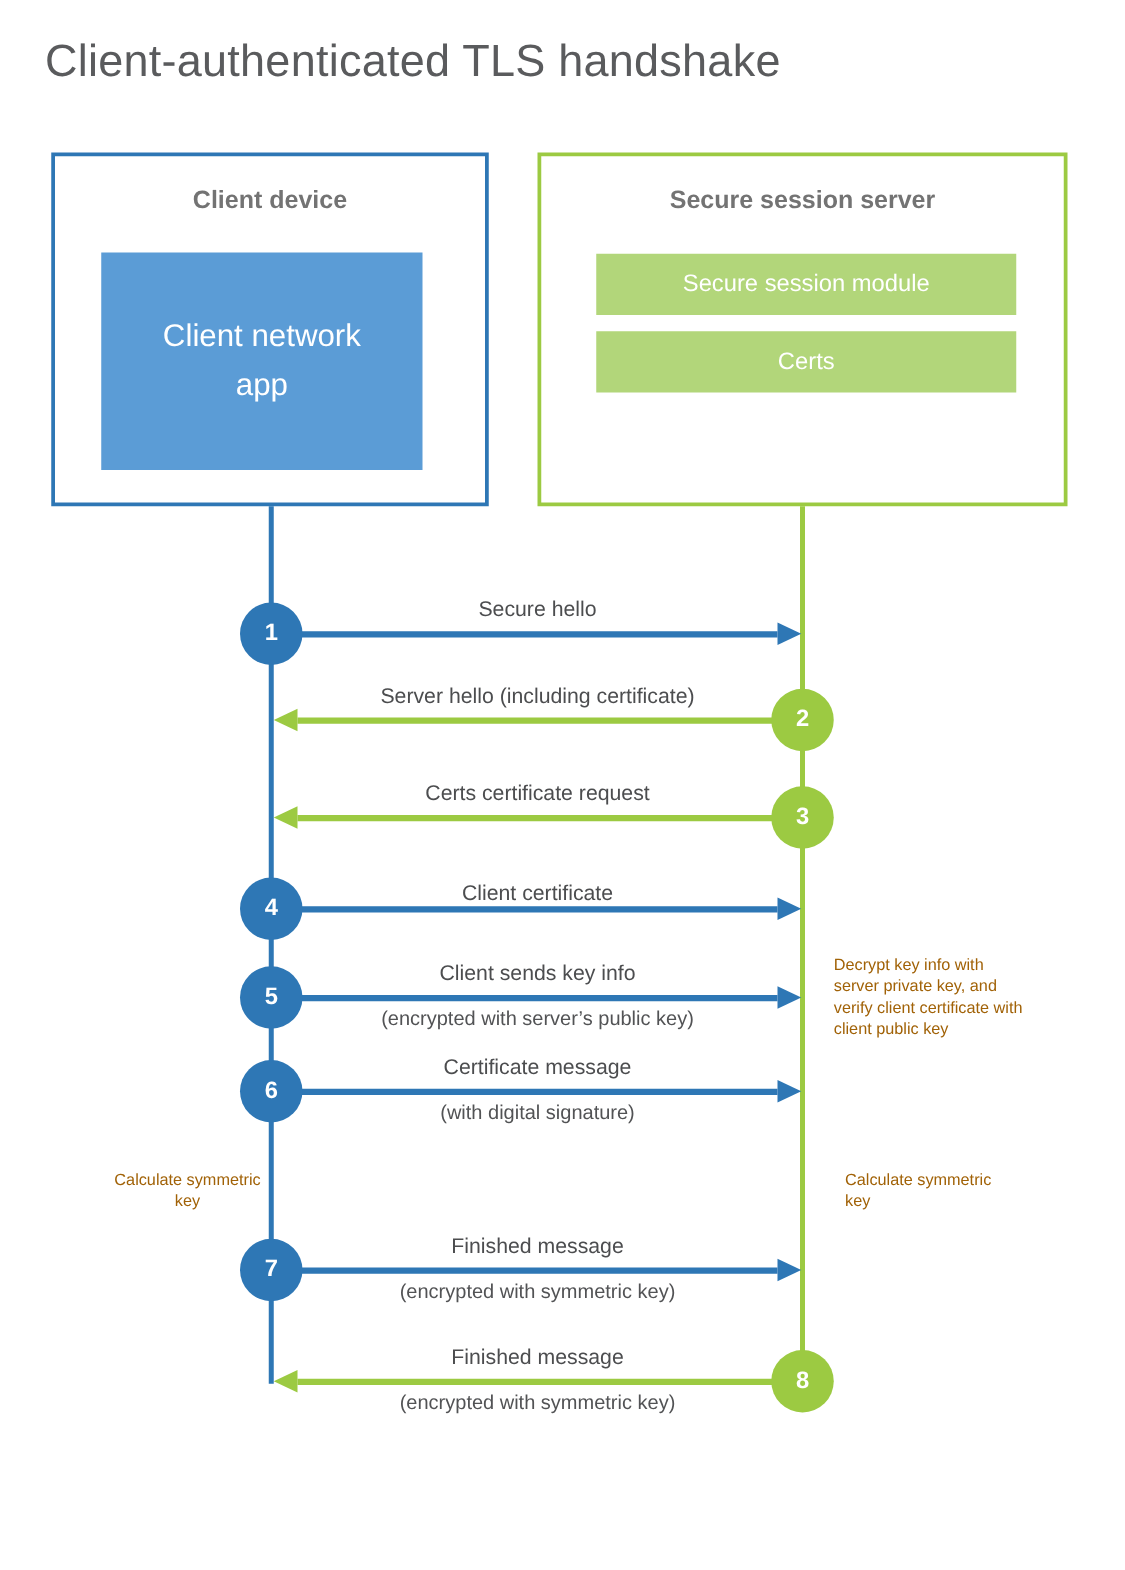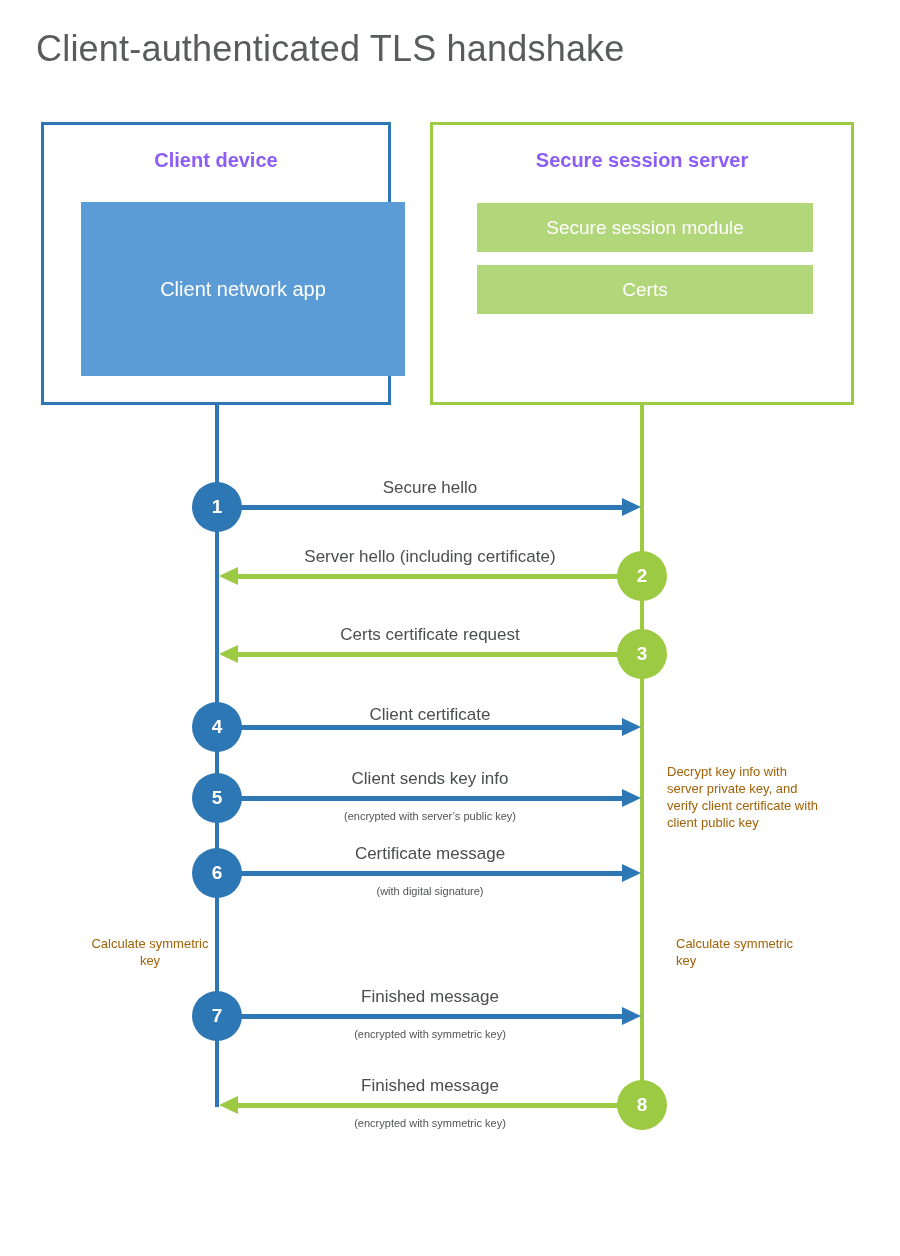--- a/index.html
+++ b/index.html
@@ -35,31 +35,31 @@
     border: 3px solid;
   }
   .client-box { left: 41px; width: 350px; border-color: var(--blue); }
   .server-box { left: 430px; width: 424px; border-color: var(--green); }
   .entity-title {
     position: absolute;
     top: 24px; left: 0; right: 0;
     text-align: center;
     font-size: 20px;
     font-weight: 700;
-    color: #8b5cf6;
+    color: #737373;
   }
   .app-box {
     position: absolute;
     left: 37px; top: 77px;
-    width: 324px; height: 174px;
+    width: 257px; height: 174px;
     background: var(--blue-light);
     display: flex; align-items: center; justify-content: center;
     text-align: center;
     color: #ffffff;
-    font-size: 20px;
+    font-size: 25px;
     line-height: 1.55;
   }
   .app-box span { display: inline-block; max-width: 180px; }
   .module-bar {
     position: absolute;
     left: 44px;
     width: 336px; height: 49px;
     background: var(--green-light);
     color: #ffffff;
     font-size: 19px;
@@ -98,21 +98,21 @@
     left: 230px; width: 400px;
     text-align: center;
     font-size: 17px;
     line-height: 22px;
     color: #4c4d4f;
   }
   .msg-sub {
     position: absolute;
     left: 230px; width: 400px;
     text-align: center;
-    font-size: 11px;
+    font-size: 16px;
     line-height: 16px;
     color: #525355;
   }
   .side-note {
     position: absolute;
     font-size: 13px;
     line-height: 17px;
     color: #a16207;
   }
   .note-decrypt { left: 667px; top: 763px; width: 158px; text-align: left; }

